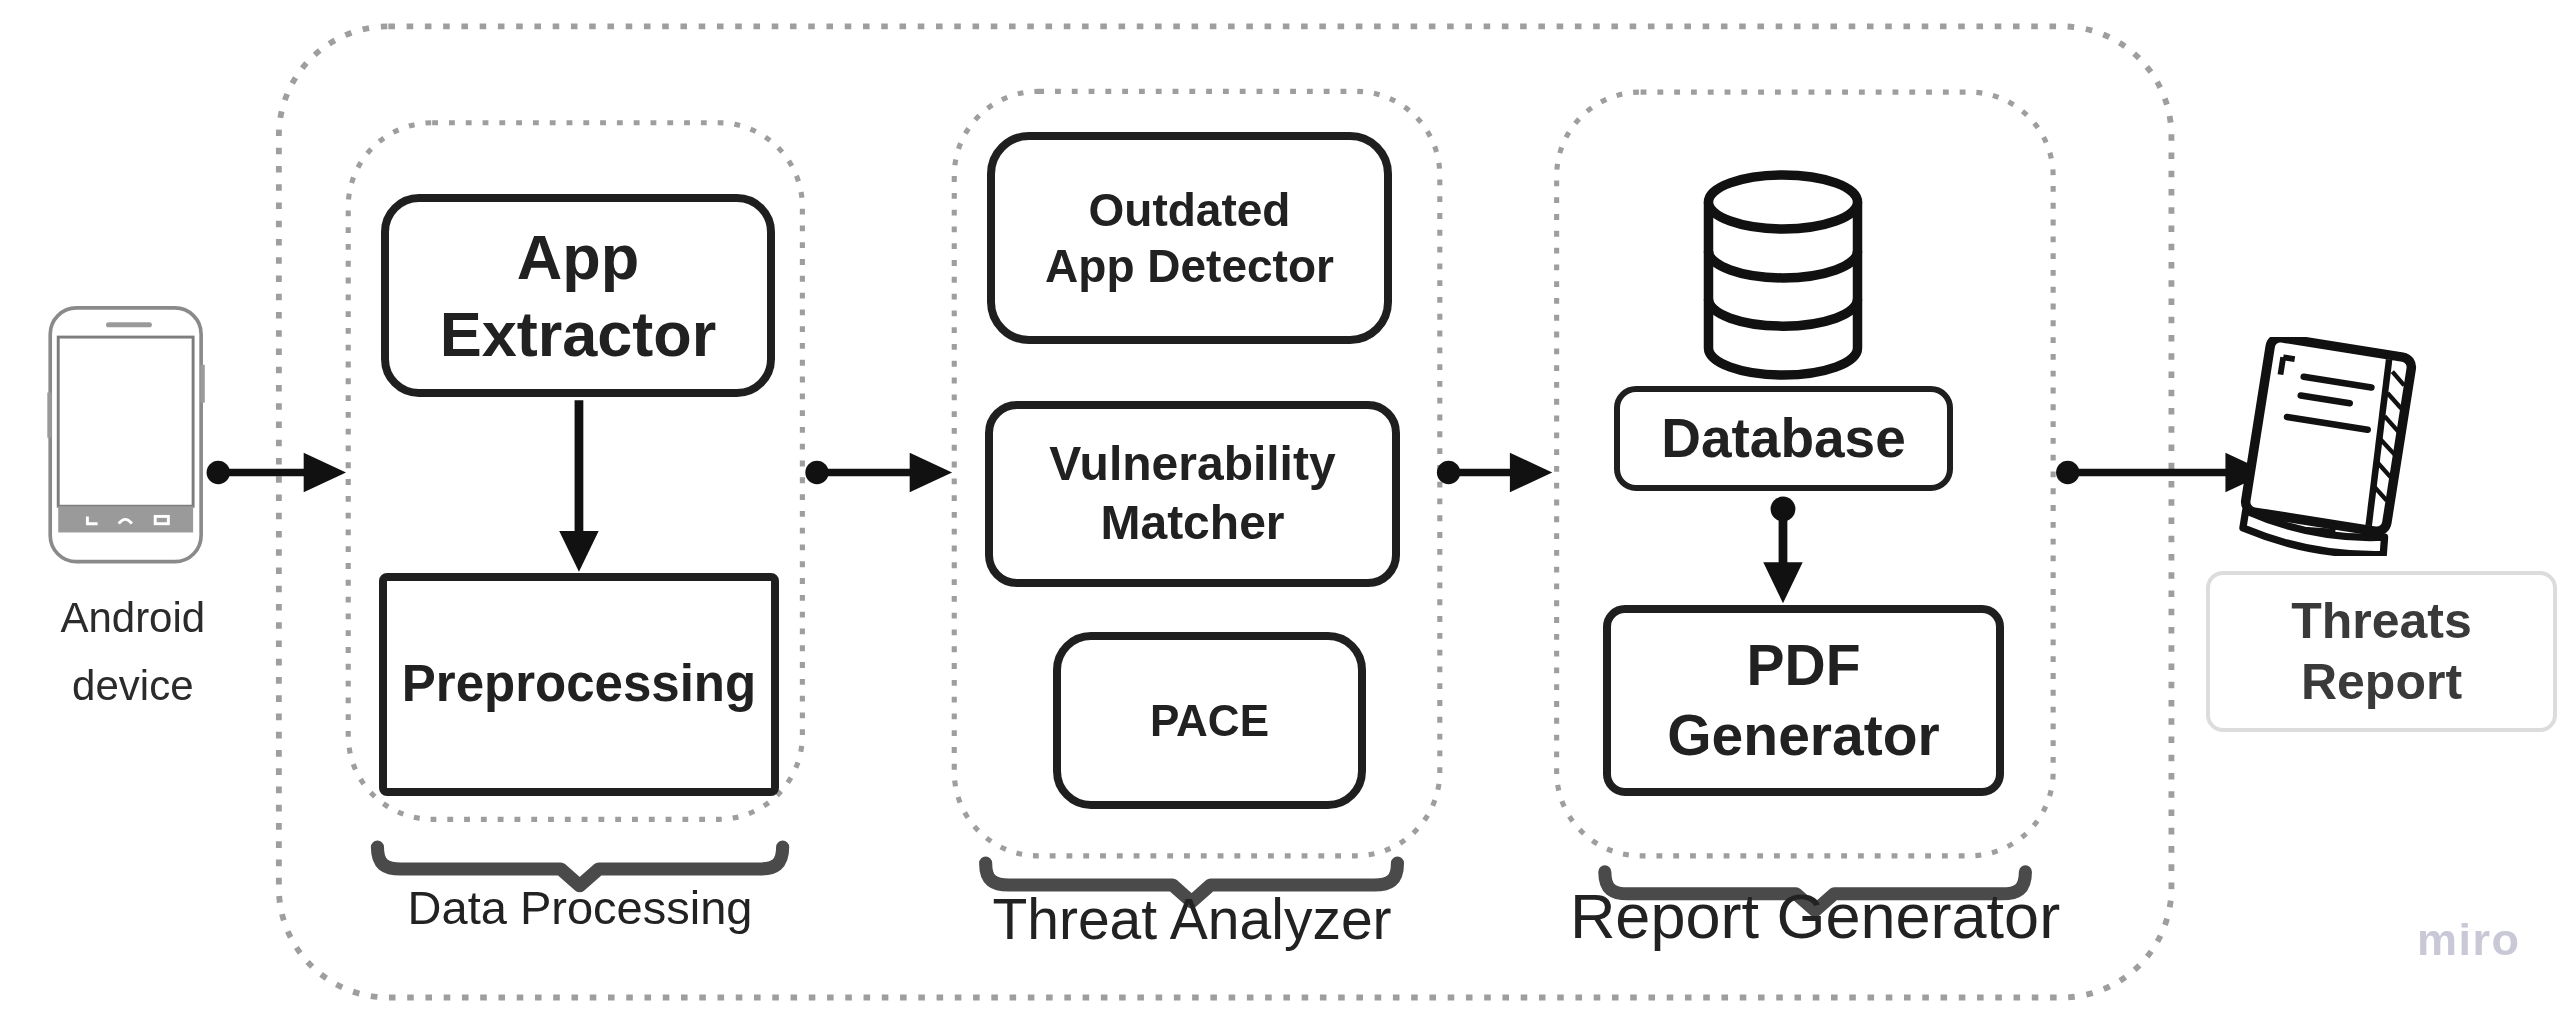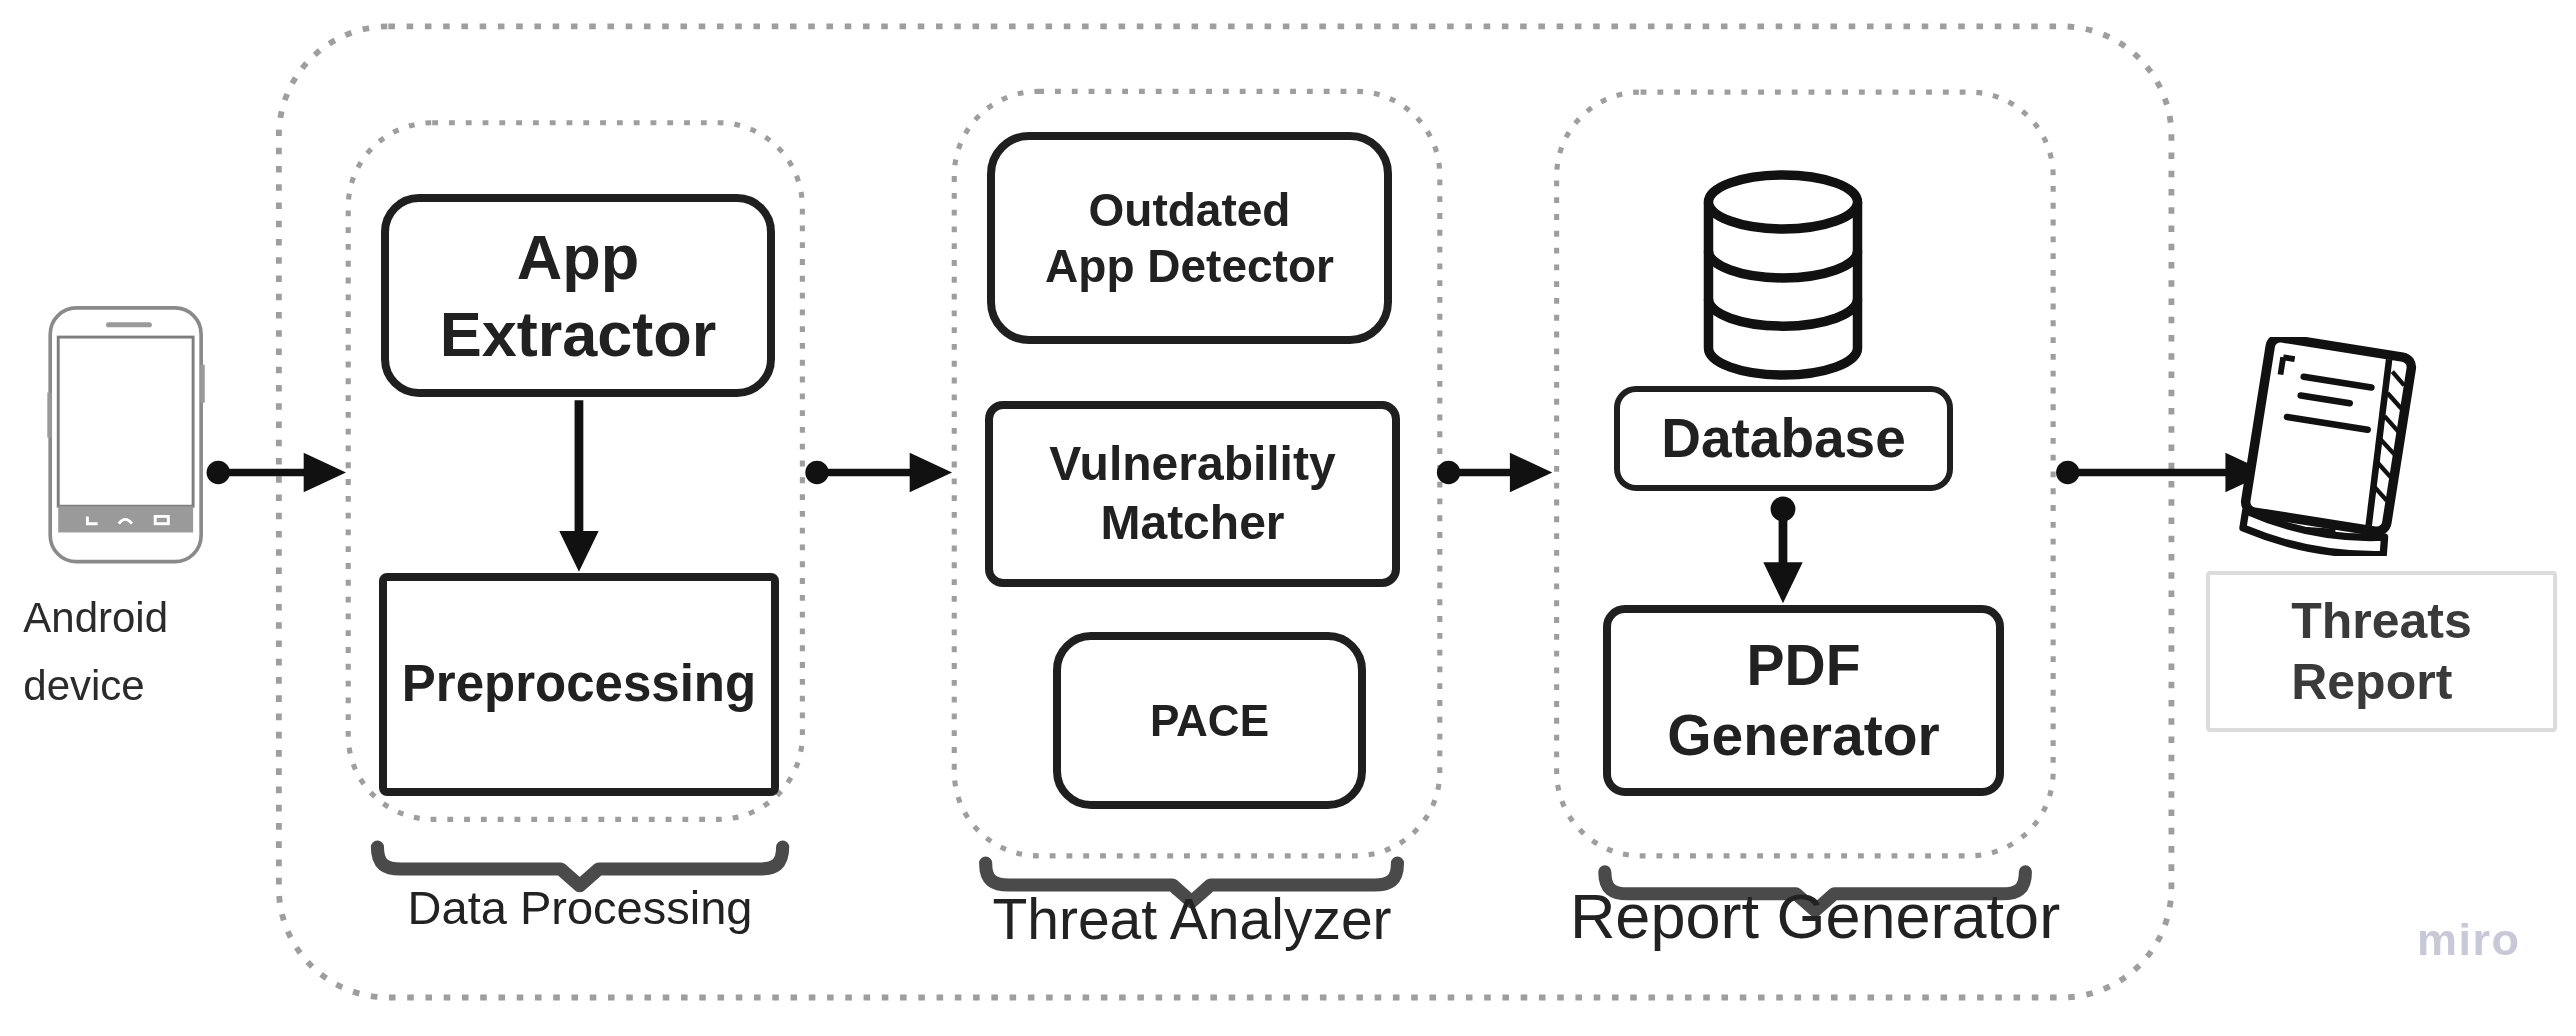--- a/index.html
+++ b/index.html
@@ -13,27 +13,27 @@
     position:absolute;z-index:3;background:#ffffff;border:8px solid #1f1f1f;
     display:flex;align-items:center;justify-content:center;text-align:center;
     color:#212121;font-weight:bold;box-sizing:border-box;
   }
   .node-label{white-space:pre-line;line-height:1.22;}
   .caption{
     position:absolute;z-index:4;color:#222222;font-weight:400;text-align:center;
     transform:translateX(-50%);white-space:nowrap;
   }
   .side-label{
-    position:absolute;z-index:3;color:#2b2b2b;
+    position:absolute;z-index:3;color:#2b2b2b;text-align:center;
     font-size:42px;line-height:1.62;white-space:pre-line;
   }
   .icon-wrap{position:absolute;z-index:3;}
   #threats-report-box{
-    position:absolute;z-index:3;background:#ffffff;border:4.4px solid #dcdcdc;border-radius:4px;
-    display:flex;align-items:center;justify-content:center;
+    position:absolute;z-index:3;background:#ffffff;border:4.4px solid #dcdcdc;border-radius:17px;
+    display:flex;align-items:center;justify-content:center;text-align:center;
     color:#3a3a3a;font-weight:bold;font-size:50px;box-sizing:border-box;
   }
   #watermark{
     position:absolute;z-index:5;color:#c9c8d6;font-size:45px;font-weight:600;letter-spacing:1.5px;
   }
 </style>
 </head>
 <body>
 
 <div id="canvas">
@@ -145,21 +145,21 @@
 
   <div class="node" style="left:363px;top:573px;width:400px;height:223px;border-radius:8px;font-size:51px;">
     <span class="node-label">Preprocessing</span>
   </div>
 
   <div class="node" style="left:971px;top:132px;width:405px;height:212px;border-radius:42px;font-size:46px;">
     <span class="node-label">Outdated
 App Detector</span>
   </div>
 
-  <div class="node" style="left:969px;top:401px;width:415px;height:186px;border-radius:18px;font-size:48px;">
+  <div class="node" style="left:969px;top:401px;width:415px;height:186px;border-radius:32px;font-size:48px;">
     <span class="node-label">Vulnerability
 Matcher</span>
   </div>
 
   <div class="node" style="left:1037px;top:632px;width:313px;height:177px;border-radius:38px;font-size:44px;">
     <span class="node-label">PACE</span>
   </div>
 
   <div class="node" style="left:1598px;top:386px;width:339px;height:105px;border-radius:22px;border-width:6.6px;font-size:55px;align-items:center;">
     <span class="node-label">Database</span>

